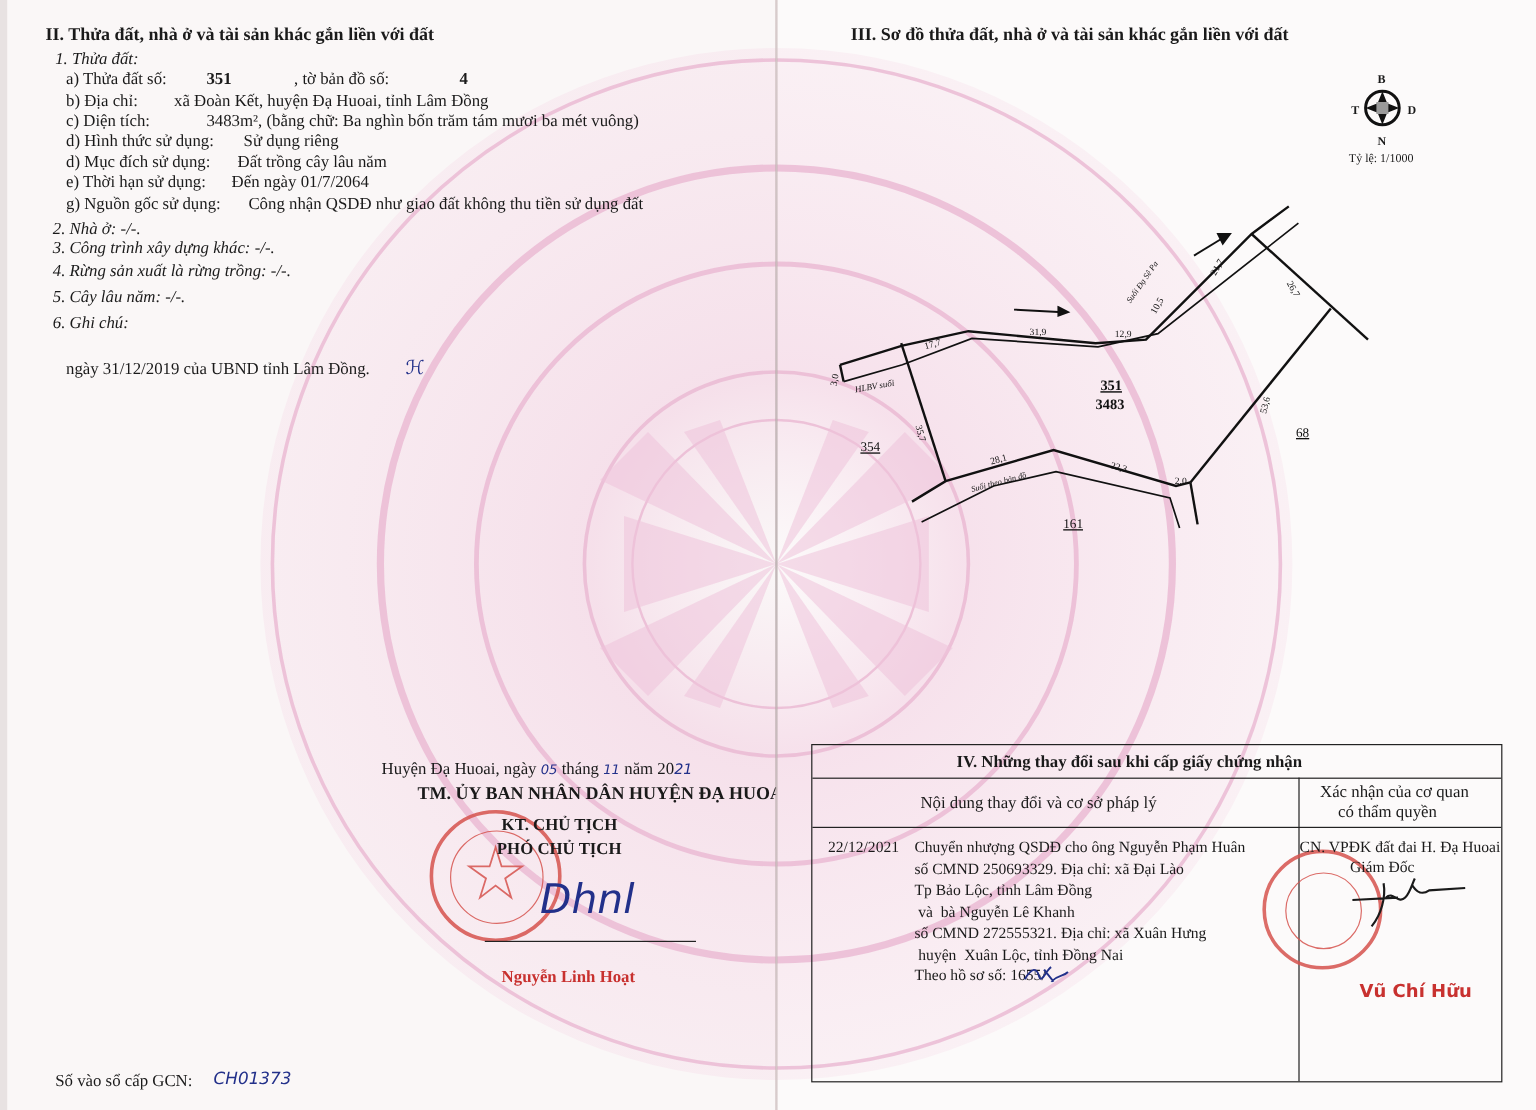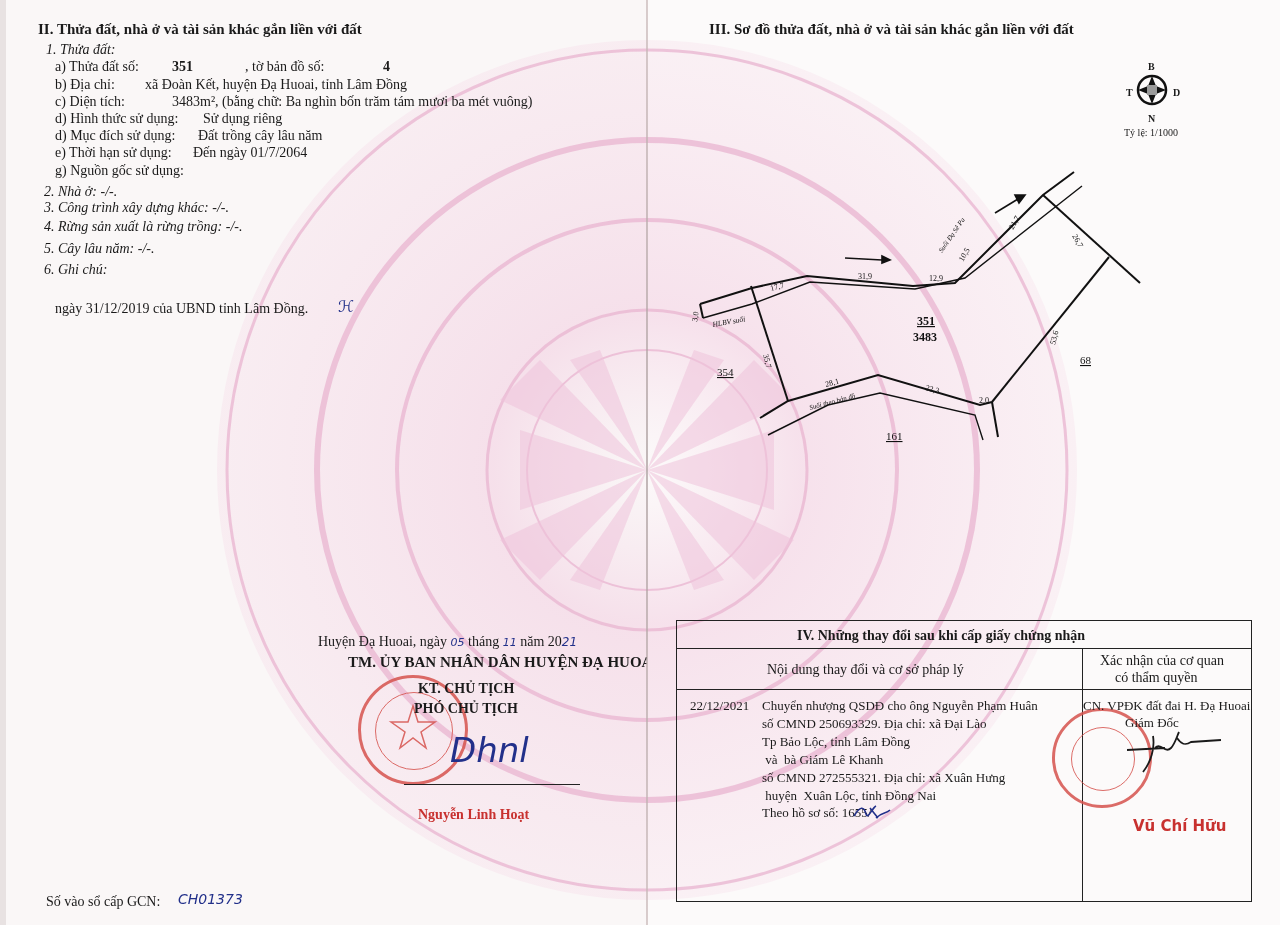--- a/index.html
+++ b/index.html
@@ -77,20 +77,21 @@
   <div class="txt" style="left:55px;top:110px;">d) Hình thức sử dụng:</div>
   <div class="txt" style="left:203px;top:110px;">Sử dụng riêng</div>
 
   <div class="txt" style="left:55px;top:127px;">d) Mục đích sử dụng:</div>
   <div class="txt" style="left:198px;top:127px;">Đất trồng cây lâu năm</div>
 
   <div class="txt" style="left:55px;top:144px;">e) Thời hạn sử dụng:</div>
   <div class="txt" style="left:193px;top:144px;">Đến ngày 01/7/2064</div>
 
   <div class="txt" style="left:55px;top:162px;">g) Nguồn gốc sử dụng:</div>
+  <div class="txt" style="left:207px;top:162px;">Công nhận QSDĐ như giao đất không thu tiền sử dụng đất</div>
 
   <div class="txt bi" style="left:44px;top:183px;">2. Nhà ở: -/-.</div>
   <div class="txt bi" style="left:44px;top:199px;">3. Công trình xây dựng khác: -/-.</div>
   <div class="txt bi" style="left:44px;top:218px;">4. Rừng sản xuất là rừng trồng: -/-.</div>
   <div class="txt bi" style="left:44px;top:240px;">5. Cây lâu năm: -/-.</div>
   <div class="txt bi" style="left:44px;top:261px;">6. Ghi chú:</div>
 
   <div class="txt" style="left:55px;top:300px;">ngày 31/12/2019 của UBND tỉnh Lâm Đồng.</div>
   <div class="txt hand" style="left:338px;top:298px;font-size:16px;">ℋ</div>
 
@@ -224,21 +225,21 @@
 </div>
 <div class="txt b" style="left:797px;top:627px;font-size:14px;">IV. Những thay đổi sau khi cấp giấy chứng nhận</div>
 <div class="txt" style="left:767px;top:661px;">Nội dung thay đổi và cơ sở pháp lý</div>
 <div class="txt" style="left:1100px;top:652px;">Xác nhận của cơ quan</div>
 <div class="txt" style="left:1115px;top:669px;">có thẩm quyền</div>
 
 <div class="txt" style="left:690px;top:697px;font-size:13px;">22/12/2021</div>
 <div class="txt" style="left:762px;top:697px;font-size:13px;">Chuyển nhượng  QSDĐ cho ông Nguyễn Phạm Huân</div>
 <div class="txt" style="left:762px;top:715px;font-size:13px;">số CMND 250693329. Địa chỉ: xã Đại Lào</div>
 <div class="txt" style="left:762px;top:733px;font-size:13px;">Tp Bảo Lộc, tỉnh Lâm Đồng</div>
-<div class="txt" style="left:762px;top:751px;font-size:13px;white-space:pre;"> và  bà Giám Lê Khanh</div>
+<div class="txt" style="left:762px;top:751px;font-size:13px;white-space:pre;"> và  bà Nguyễn Lê Khanh</div>
 <div class="txt" style="left:762px;top:769px;font-size:13px;">số CMND 272555321. Địa chỉ: xã Xuân Hưng</div>
 <div class="txt" style="left:762px;top:787px;font-size:13px;white-space:pre;"> huyện  Xuân Lộc, tỉnh Đồng Nai</div>
 <div class="txt" style="left:762px;top:804px;font-size:13px;">Theo hồ sơ số: 1655/</div>
 <svg style="position:absolute;left:852px;top:802px;" width="40" height="22">
   <path d="M2,14 C8,4 12,4 14,12 C16,18 20,6 24,4 M18,6 L26,16 M24,16 C30,10 34,12 38,8" fill="none" stroke="#22308a" stroke-width="1.6"></path>
 </svg>
 
 <div class="stamp" style="left:1052px;top:708px;width:100px;height:100px;">
   <div class="inner" style="left:16px;top:16px;width:62px;height:62px;"></div>
 </div>

